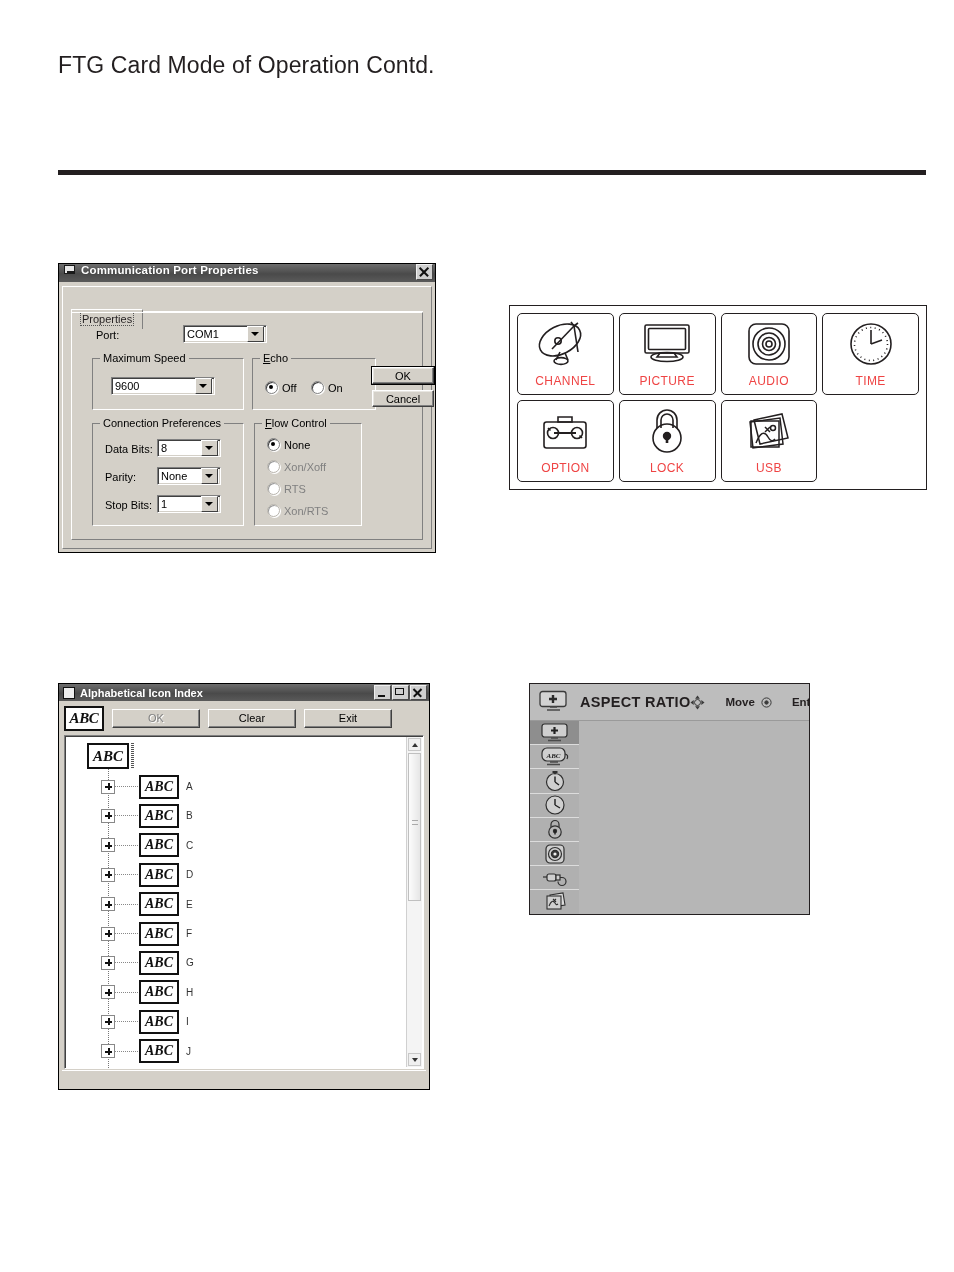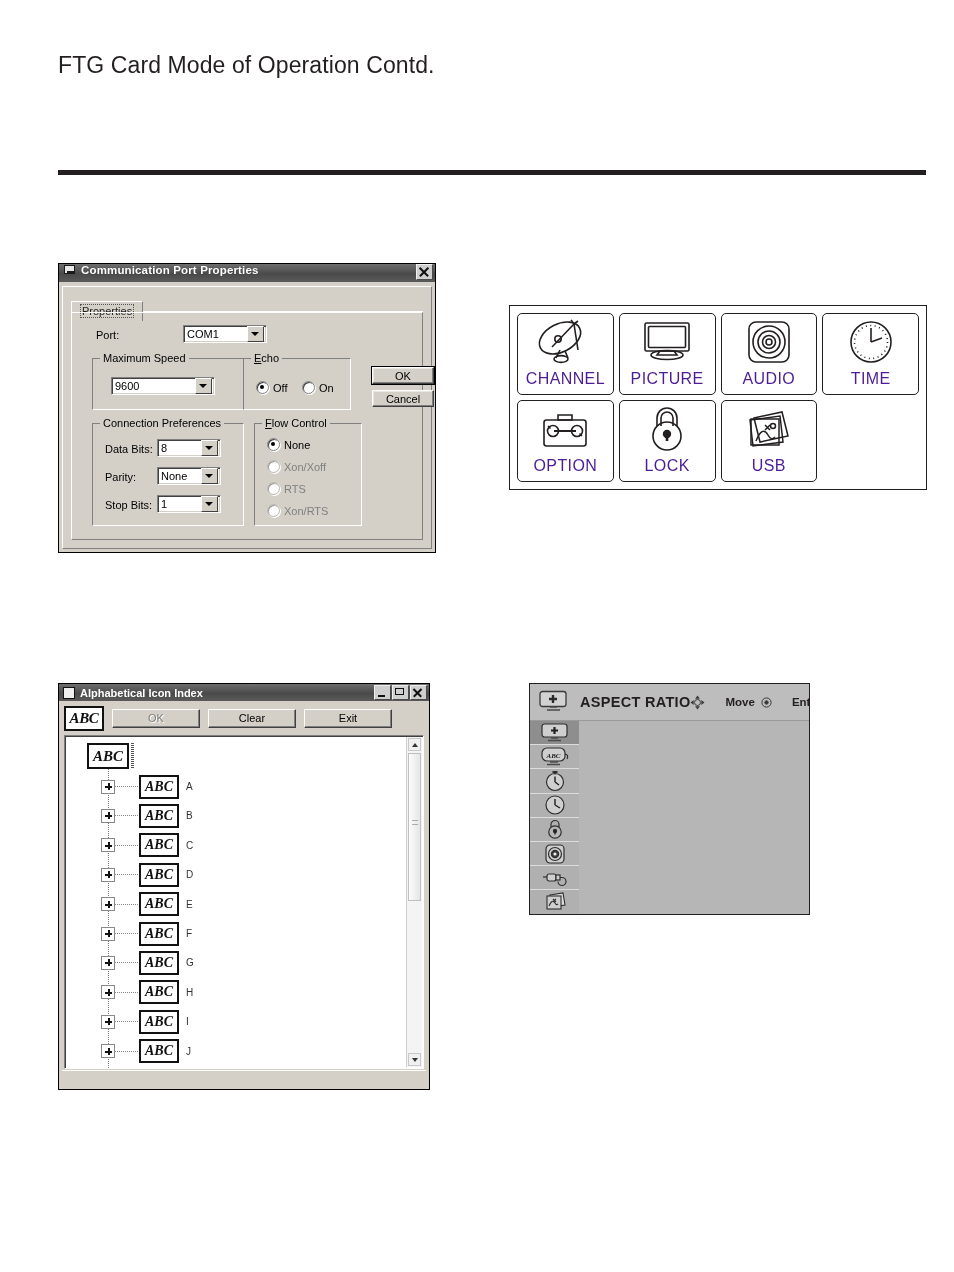--- a/index.html
+++ b/index.html
@@ -104,21 +104,21 @@
     background: #d4d0c8;
     border: 1px solid #fff;
     border-right-color:#808080; border-bottom-color:#808080;
     box-sizing: border-box;
   }
 
   .tabstrip{
     position:absolute; left:8px; top:6px; right:8px; height:19px;
   }
   .tab-item{
-    position:absolute; left:0; top:8px;
+    position:absolute; left:0; top:16px;
     padding:2px 8px 3px 8px;
     font-size:11px;
     background:#d4d0c8;
     border:1px solid #fff;
     border-right-color:#808080;
     border-bottom:none;
     box-sizing:border-box;
   }
   .tab-item span{
     border:1px dotted #555;
@@ -272,23 +272,23 @@
     background: #fff;
     display: flex;
     flex-direction: column;
     align-items: center;
     justify-content: flex-end;
     padding-bottom: 6px;
     box-sizing: border-box;
   }
   .tvcell .glyph { flex: 1; display: flex; align-items: center; justify-content: center; width:100%; }
   .tvcell .cap {
-    font-size: 16px;
+    font-size: 12px;
     letter-spacing: .4px;
-    color: #4c1d95;
+    color: #ef4444;
   }
 
   
   .idx-win {
     position: absolute;
     left: 58px; top: 683px;
     width: 372px; height: 407px;
     background: #d4d0c8;
     border: 1px solid #000;
     box-sizing: border-box;
@@ -545,21 +545,21 @@
       </div>
 
       <div class="grp" style="left:20px; top:45px; width:152px; height:52px;">
         <div class="grp-title">Maximum Speed</div>
         <div class="combo" style="left:18px; top:18px; width:104px;">
           <div class="val">9600</div>
           <div class="arrow"></div>
         </div>
       </div>
 
-      <div class="grp" style="left:171px; top:45px; width:108px; height:52px;">
+      <div class="grp" style="left:180px; top:45px; width:124px; height:52px;">
         <div class="grp-title"><u>E</u><span>cho</span></div>
         <div class="radio on" style="left:12px; top:22px;">
           <span class="dot"></span>
           <span>Off</span>
         </div>
         <div class="radio" style="left:58px; top:22px;">
           <span class="dot"></span>
           <span>On</span>
         </div>
       </div>

